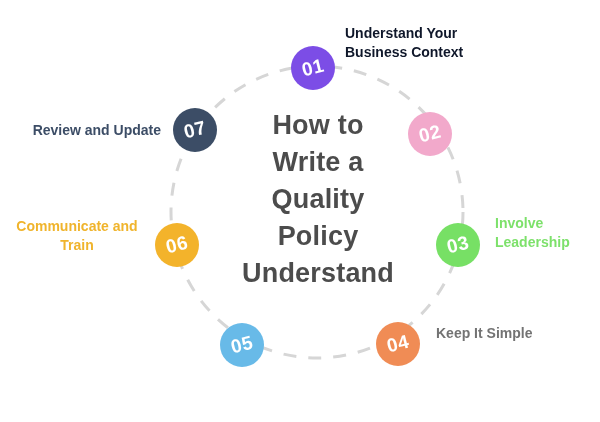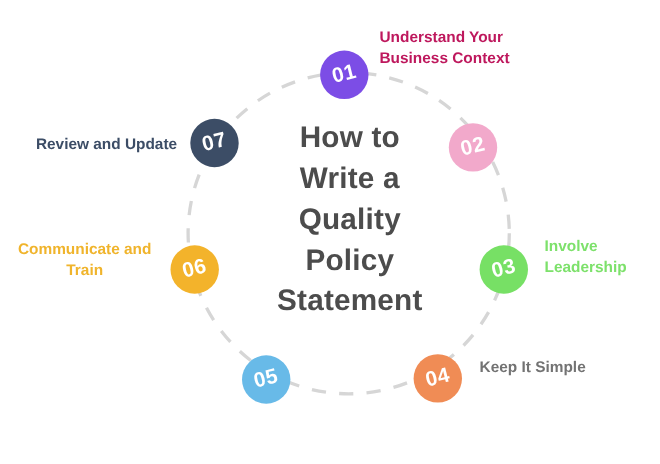--- a/index.html
+++ b/index.html
@@ -79,26 +79,26 @@
 <div class="canvas">
 
   <svg class="ring-svg" width="600" height="422" viewBox="0 0 600 422">
     <circle cx="317" cy="212" r="146" fill="none" stroke-width="3" stroke-dasharray="13 12" style="stroke: rgb(214, 214, 214);"></circle>
   </svg>
 
   <div class="title" style="color: rgb(76, 76, 76);">How to
 Write a
 Quality
 Policy
-Statement</div>
+Understand</div>
 
   <div class="num-circle c1" style="background-color: rgb(124, 77, 230);">
     <span class="num">01</span>
   </div>
-  <div class="step-label l1" style="color: #be185d;">Understand Your
+  <div class="step-label l1" style="color: #0f172a;">Understand Your
 Business Context</div>
 
   <div class="num-circle c2" style="background-color: rgb(242, 169, 203);">
     <span class="num">02</span>
   </div>
 
   <div class="num-circle c3" style="background-color: rgb(119, 224, 101);">
     <span class="num">03</span>
   </div>
   <div class="step-label l3" style="color: rgb(125, 225, 107);">Involve

